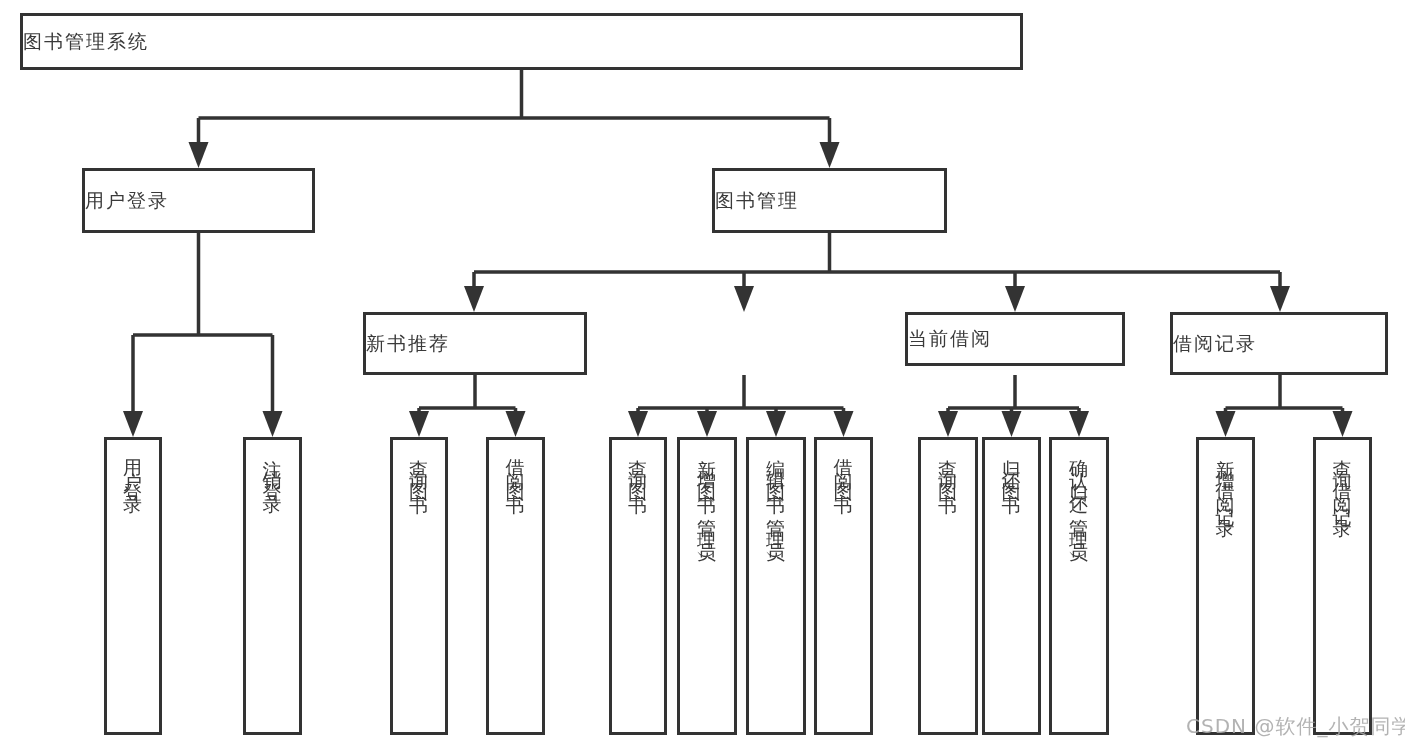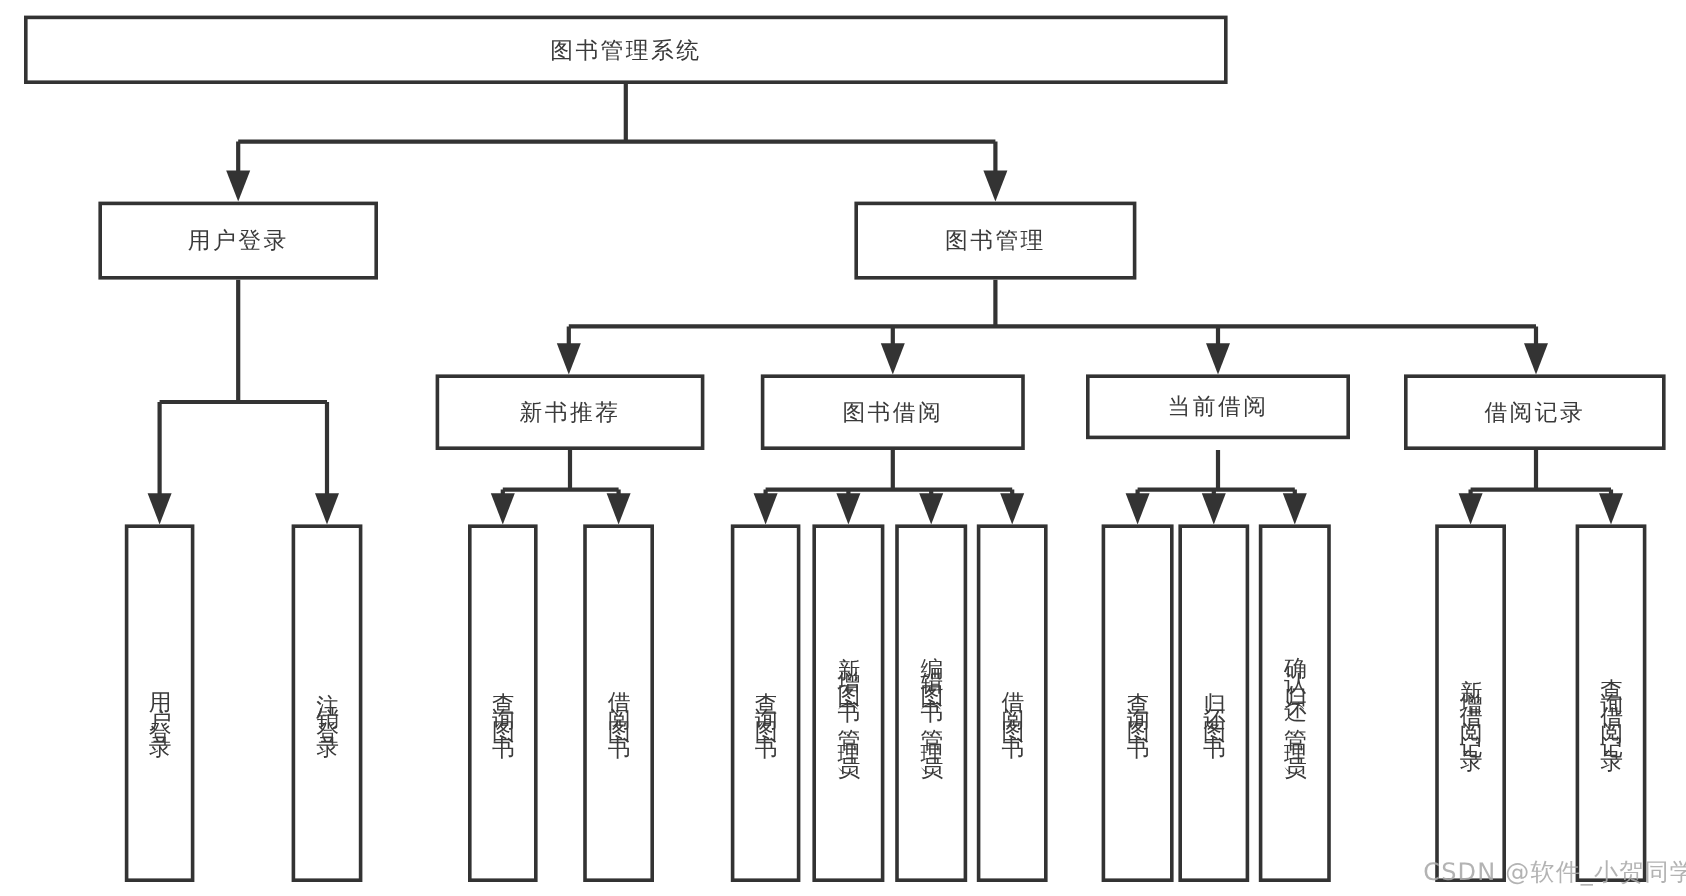--- a/index.html
+++ b/index.html
@@ -3,21 +3,21 @@
 <meta charset="utf-8">
 <style>
   html,body{margin:0;padding:0;background:#fff;}
   body{font-family:"DejaVu Sans","Liberation Sans",sans-serif;}
   .canvas{
     position:relative;width:1405px;height:747px;background:#fff;overflow:hidden;
   }
   .connectors{position:absolute;left:0;top:0;z-index:1;}
   .node{
     position:absolute;background:#fff;border:3px solid #333;
-    box-sizing:border-box;display:flex;align-items:center;justify-content:center;
+    box-sizing:border-box;display:flex;align-items:center;
     color:#3a3a3a;z-index:2;
   }
   .hnode{font-size:19px;letter-spacing:2px;}
   .leaf{
     writing-mode:vertical-rl;text-orientation:mixed;
     font-size:19px;letter-spacing:12px;line-height:1;
     padding:4px 0;
   }
   .watermark{
     position:absolute;left:1186px;top:713px;z-index:3;
@@ -80,23 +80,20 @@
   <div class="node hnode" style="left:82px;top:168px;width:233px;height:65px">
     <span>用户登录</span>
   </div>
   <div class="node hnode" style="left:363px;top:312px;width:224px;height:63px">
     <span>新书推荐</span>
   </div>
 
   <div class="node hnode" style="left:712px;top:168px;width:235px;height:65px">
     <span>图书管理</span>
   </div>
-  <div class="node hnode" style="left:634px;top:312px;width:220px;height:63px">
-    <span>图书借阅</span>
-  </div>
   <div class="node hnode" style="left:905px;top:312px;width:220px;height:54px">
     <span>当前借阅</span>
   </div>
   <div class="node hnode" style="left:1170px;top:312px;width:218px;height:63px">
     <span>借阅记录</span>
   </div>
 
   <div class="node leaf" style="left:104px;top:437px;width:58px;height:298px">
     <span>用户登录</span>
   </div>

